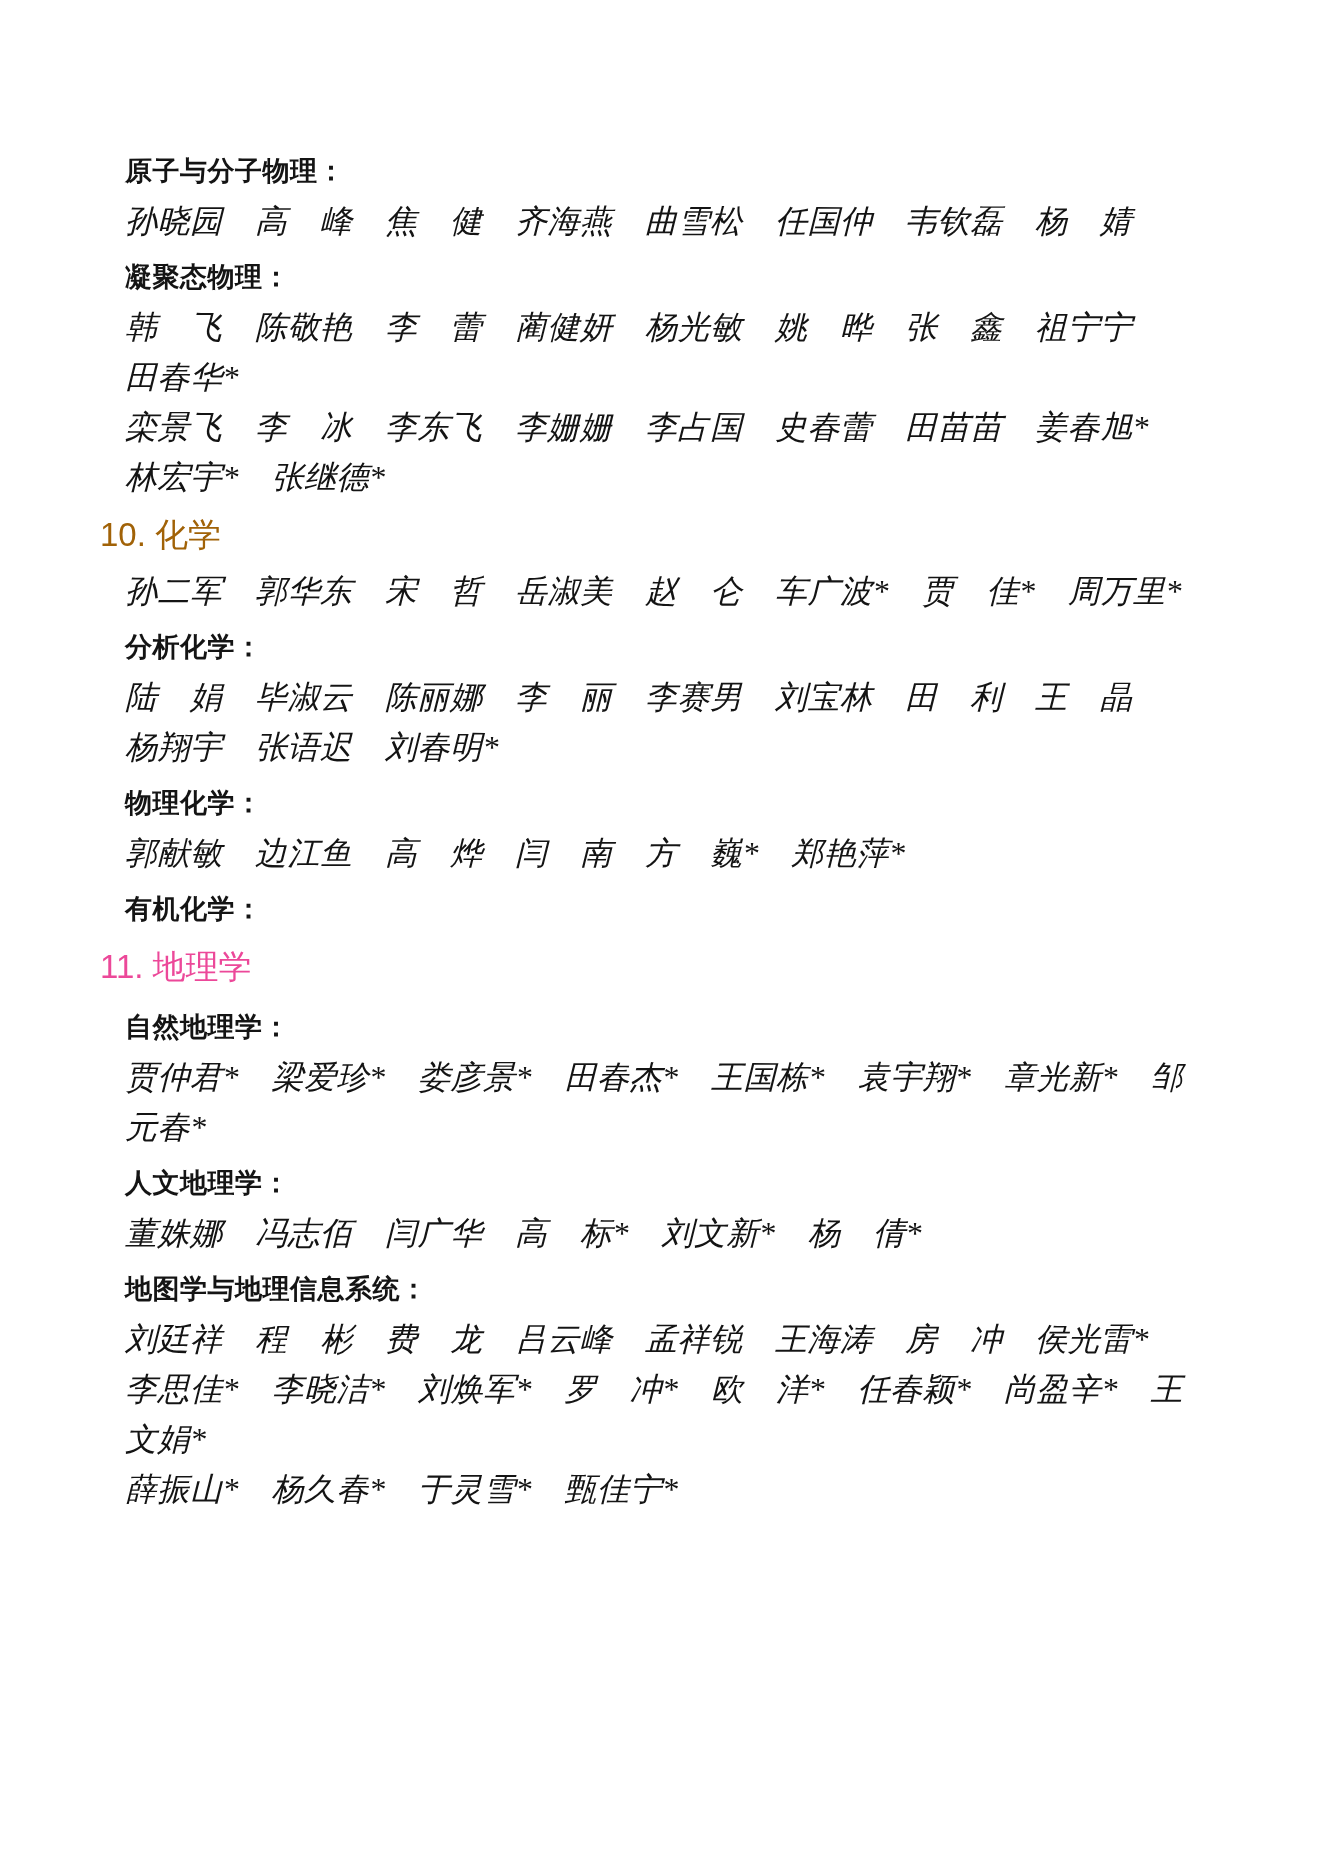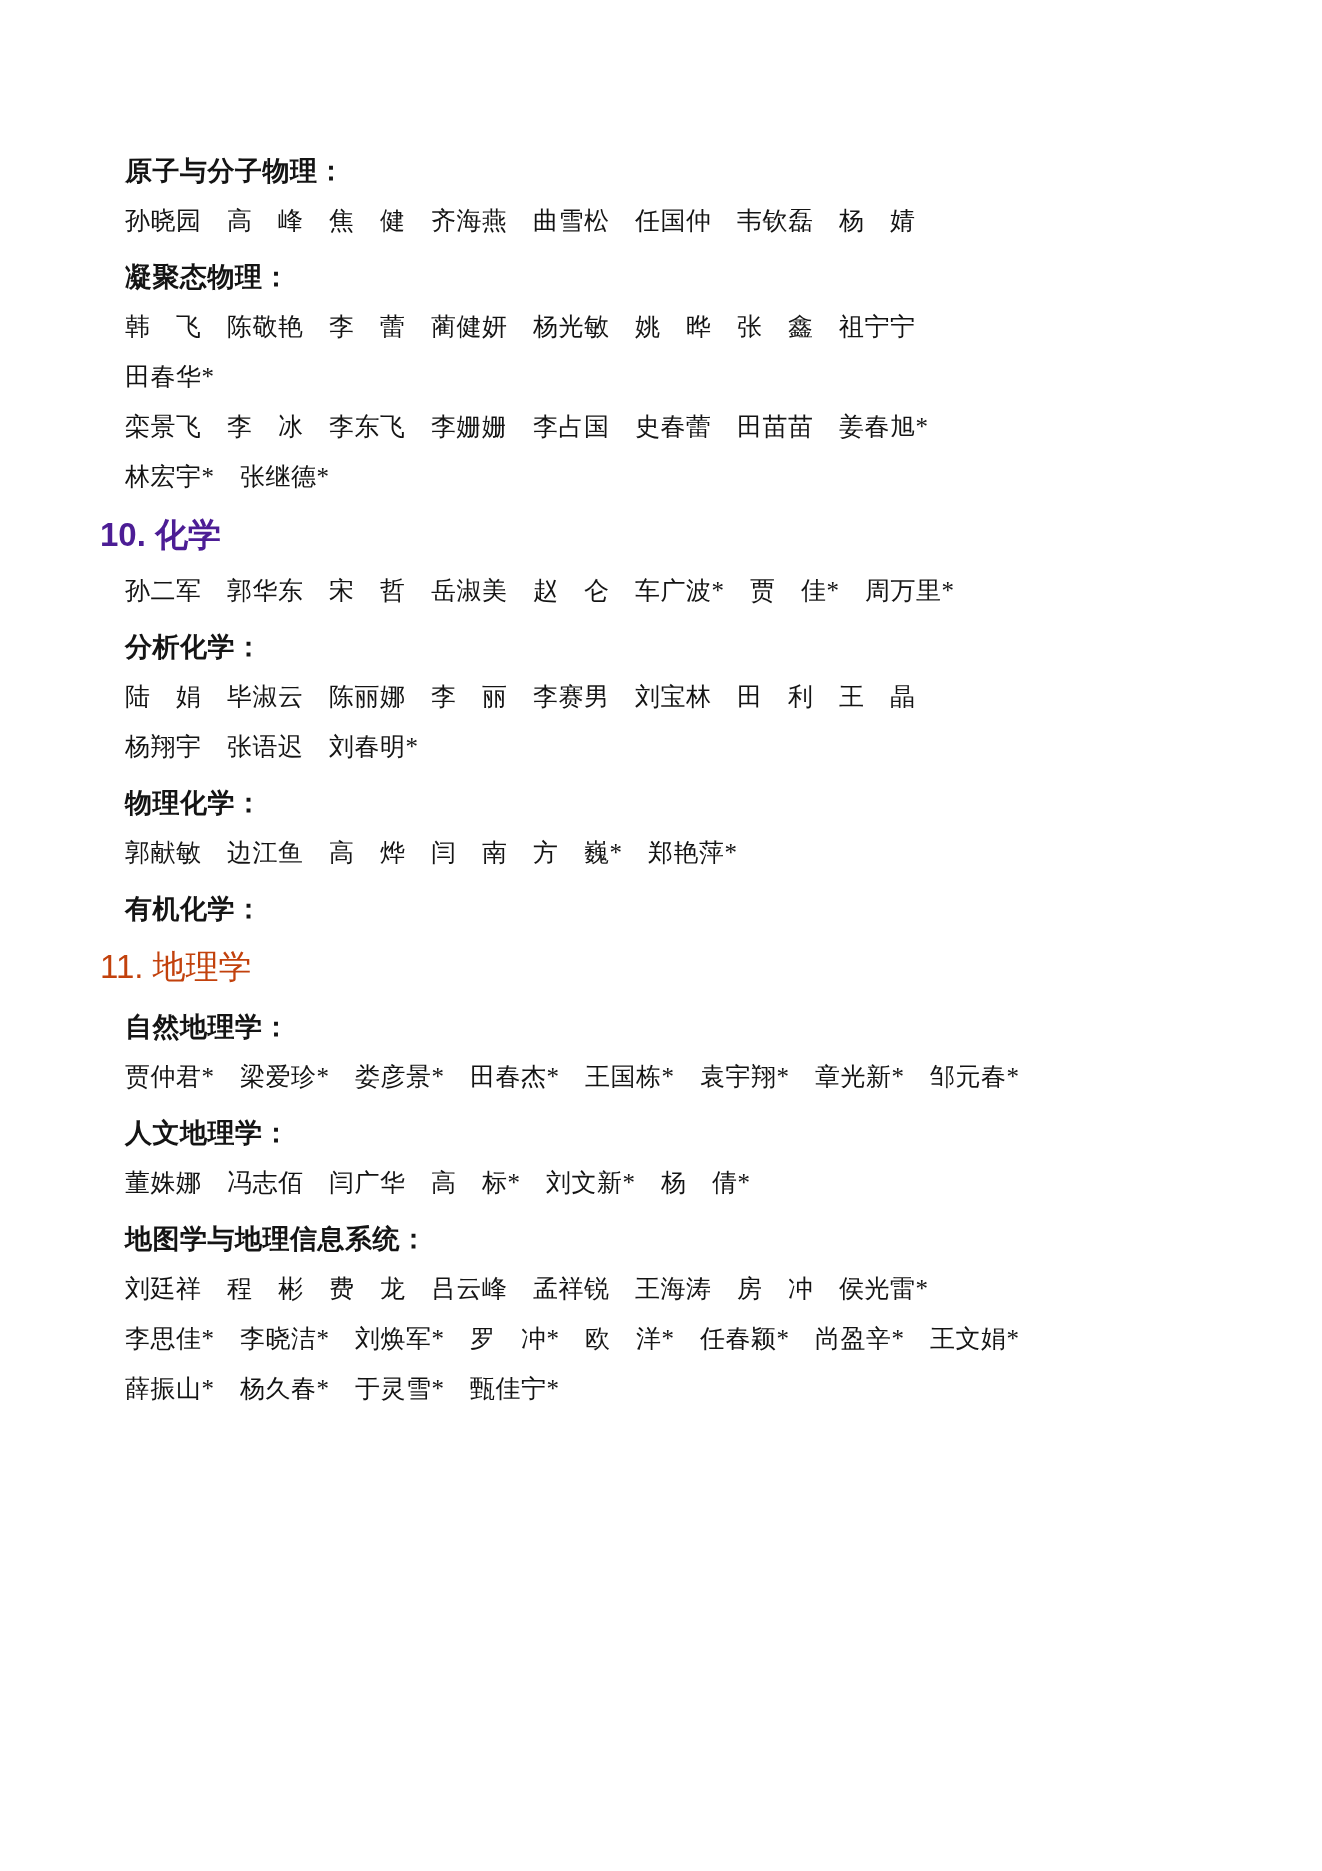--- a/index.html
+++ b/index.html
@@ -9,24 +9,25 @@
     font-family:"Liberation Serif","DejaVu Serif",serif;
     color:#141414;
     overflow:hidden;
   }
   .page{
     box-sizing:border-box;
     width:1292px;height:1871px;
     padding:140px 90px 12px 125px;
   }
   .nm{
-    font-size:25px;
+    font-size:32px;
     line-height:50px;
     white-space:pre-wrap;
     letter-spacing:0.5px;
+    font-style:italic;
   }
   .sub{
     font-size:27px;
     font-weight:bold;
     line-height:50px;
     margin-top:6px;
     white-space:pre-wrap;
     letter-spacing:0.5px;
   }
   .sec{
@@ -41,29 +42,29 @@
 <body>
 
 <div class="page">
   <div class="sub">原子与分子物理：</div>
   <div class="nm">孙晓园　高　峰　焦　健　齐海燕　曲雪松　任国仲　韦钦磊　杨　婧</div>
   <div class="sub">凝聚态物理：</div>
   <div class="nm">韩　飞　陈敬艳　李　蕾　蔺健妍　杨光敏　姚　晔　张　鑫　祖宁宁</div>
   <div class="nm">田春华*</div>
   <div class="nm">栾景飞　李　冰　李东飞　李姗姗　李占国　史春蕾　田苗苗　姜春旭*</div>
   <div class="nm">林宏宇*　张继德*</div>
-  <div class="sec" style="color: #4c1d95; font-weight: bold;">10. 化学</div>
+  <div class="sec" style="color: #a16207;">10. 化学</div>
   <div class="nm">孙二军　郭华东　宋　哲　岳淑美　赵　仑　车广波*　贾　佳*　周万里*</div>
   <div class="sub">分析化学：</div>
   <div class="nm">陆　娟　毕淑云　陈丽娜　李　丽　李赛男　刘宝林　田　利　王　晶</div>
   <div class="nm">杨翔宇　张语迟　刘春明*</div>
   <div class="sub">物理化学：</div>
   <div class="nm">郭献敏　边江鱼　高　烨　闫　南　方　巍*　郑艳萍*</div>
   <div class="sub">有机化学：</div>
-  <div class="sec" style="color: #c2410c;">11. 地理学</div>
+  <div class="sec" style="color: #ec4899;">11. 地理学</div>
   <div class="sub">自然地理学：</div>
   <div class="nm">贾仲君*　梁爱珍*　娄彦景*　田春杰*　王国栋*　袁宇翔*　章光新*　邹元春*</div>
   <div class="sub">人文地理学：</div>
   <div class="nm">董姝娜　冯志佰　闫广华　高　标*　刘文新*　杨　倩*</div>
   <div class="sub">地图学与地理信息系统：</div>
   <div class="nm">刘廷祥　程　彬　费　龙　吕云峰　孟祥锐　王海涛　房　冲　侯光雷*</div>
   <div class="nm">李思佳*　李晓洁*　刘焕军*　罗　冲*　欧　洋*　任春颖*　尚盈辛*　王文娟*</div>
   <div class="nm">薛振山*　杨久春*　于灵雪*　甄佳宁*</div>
 </div>
 

